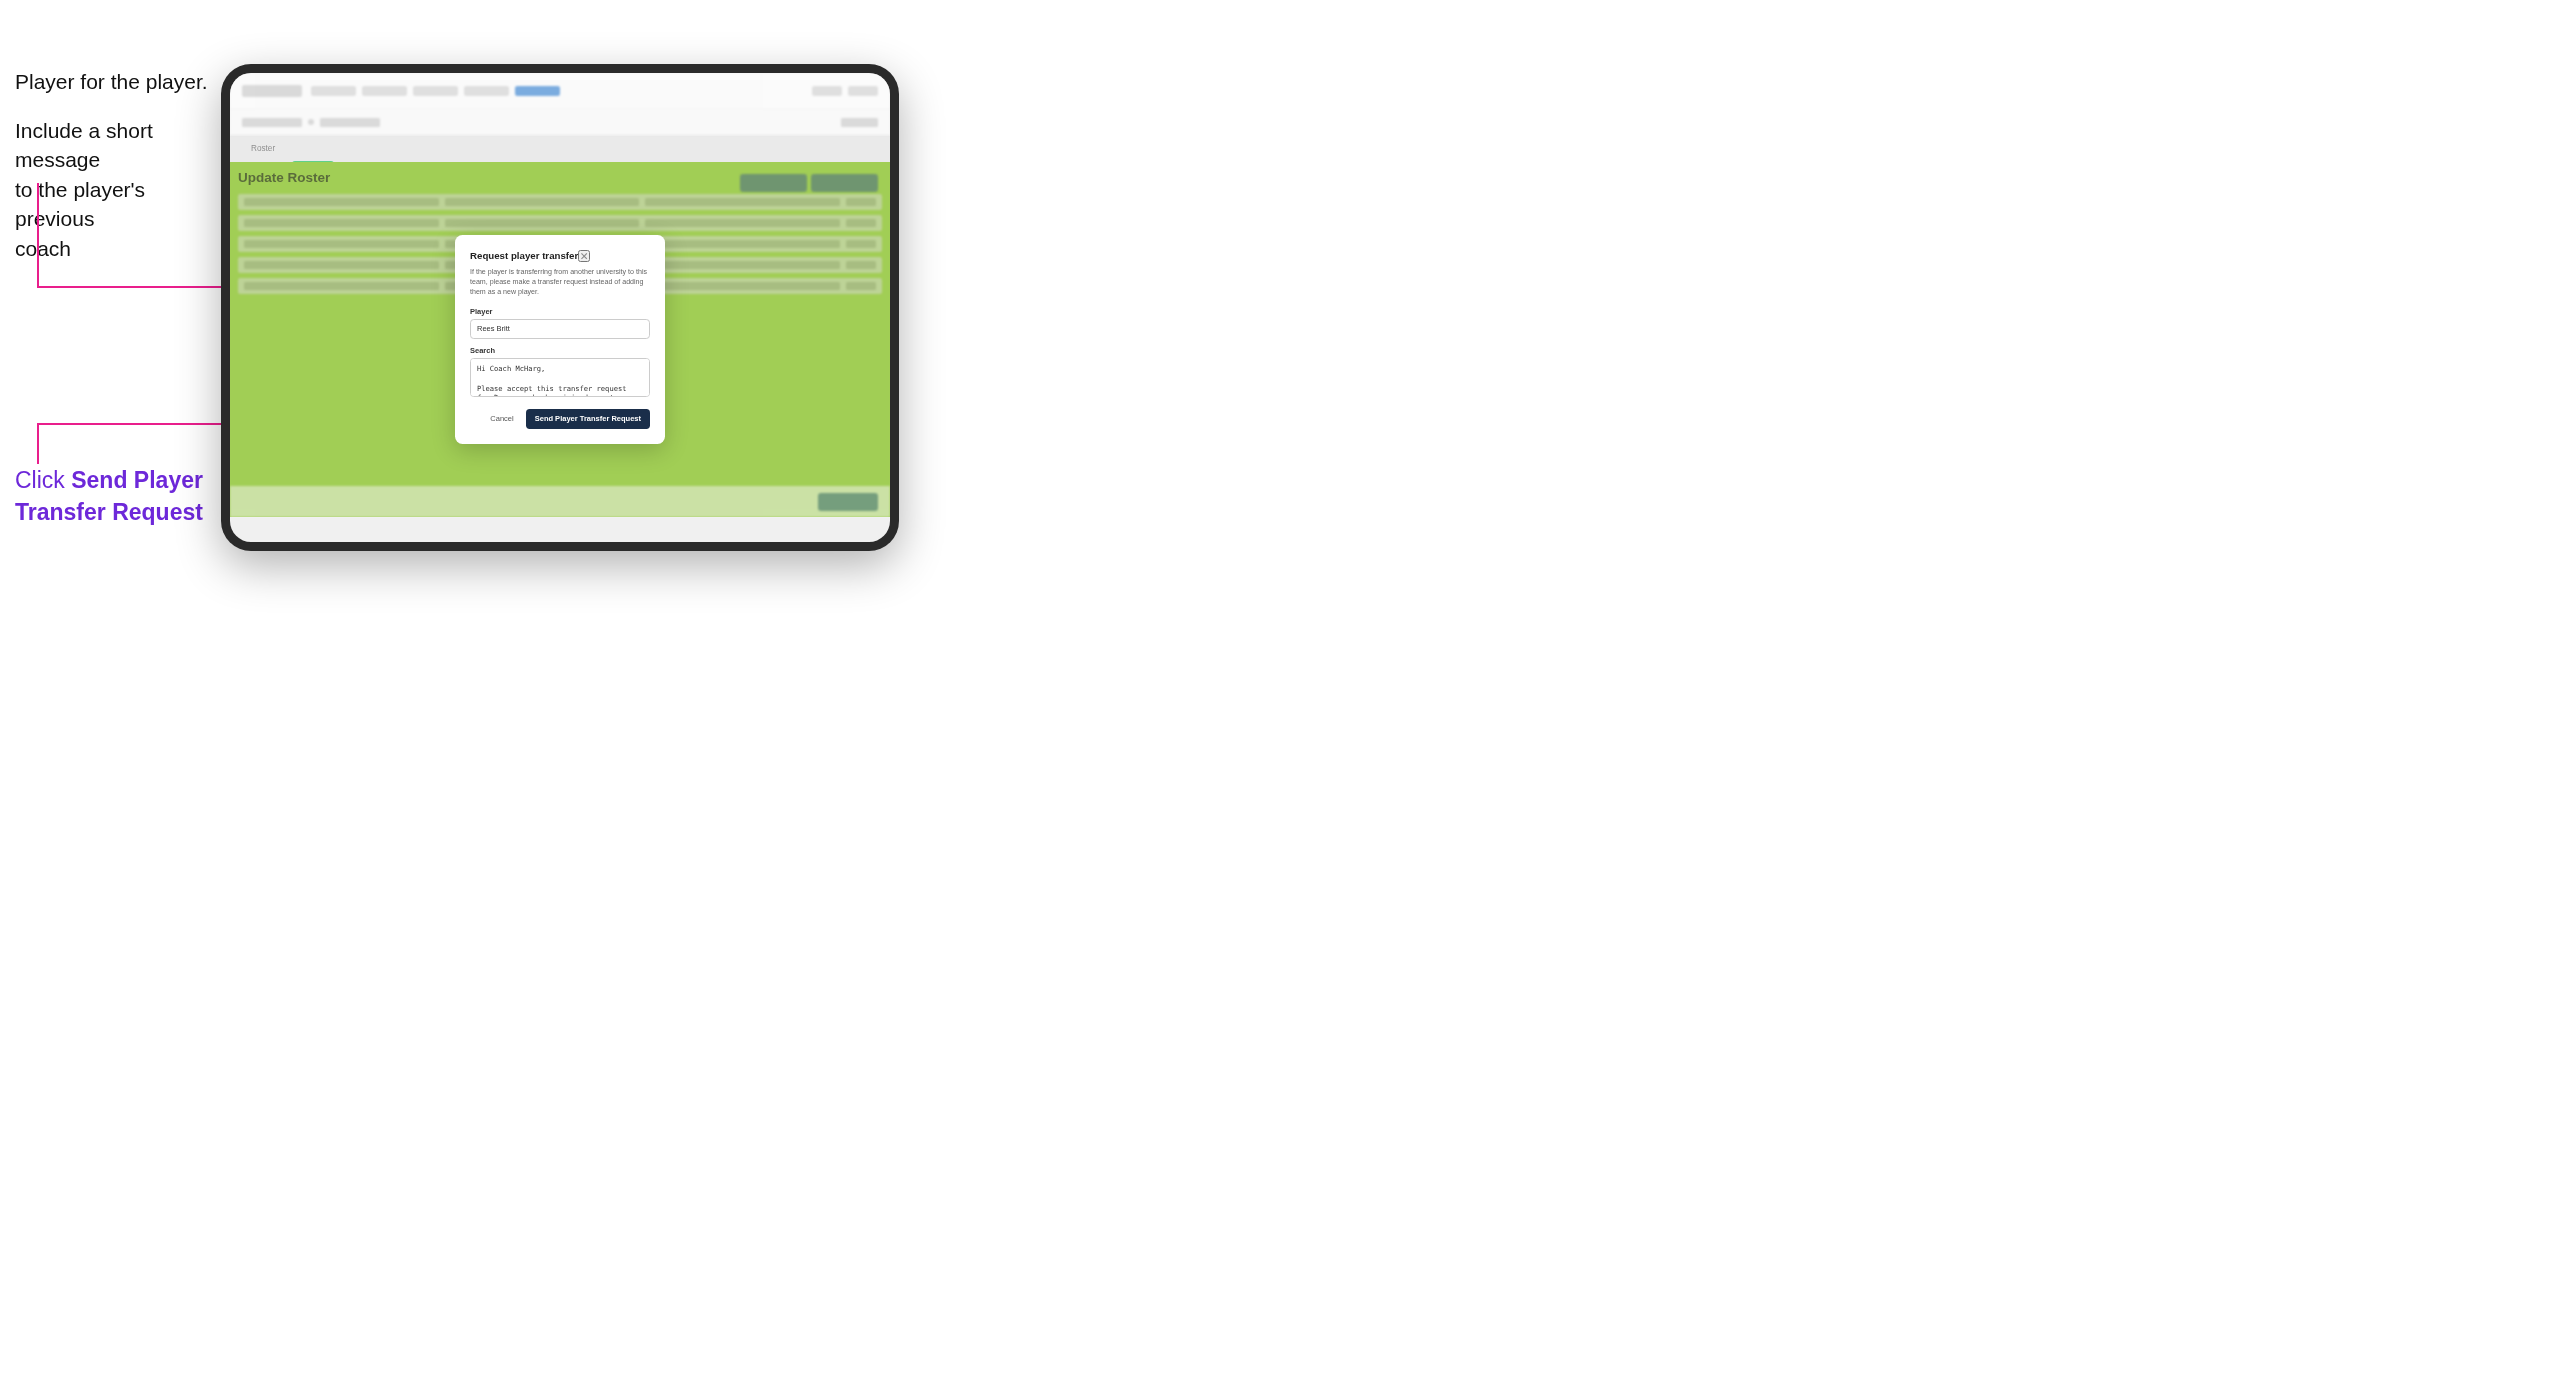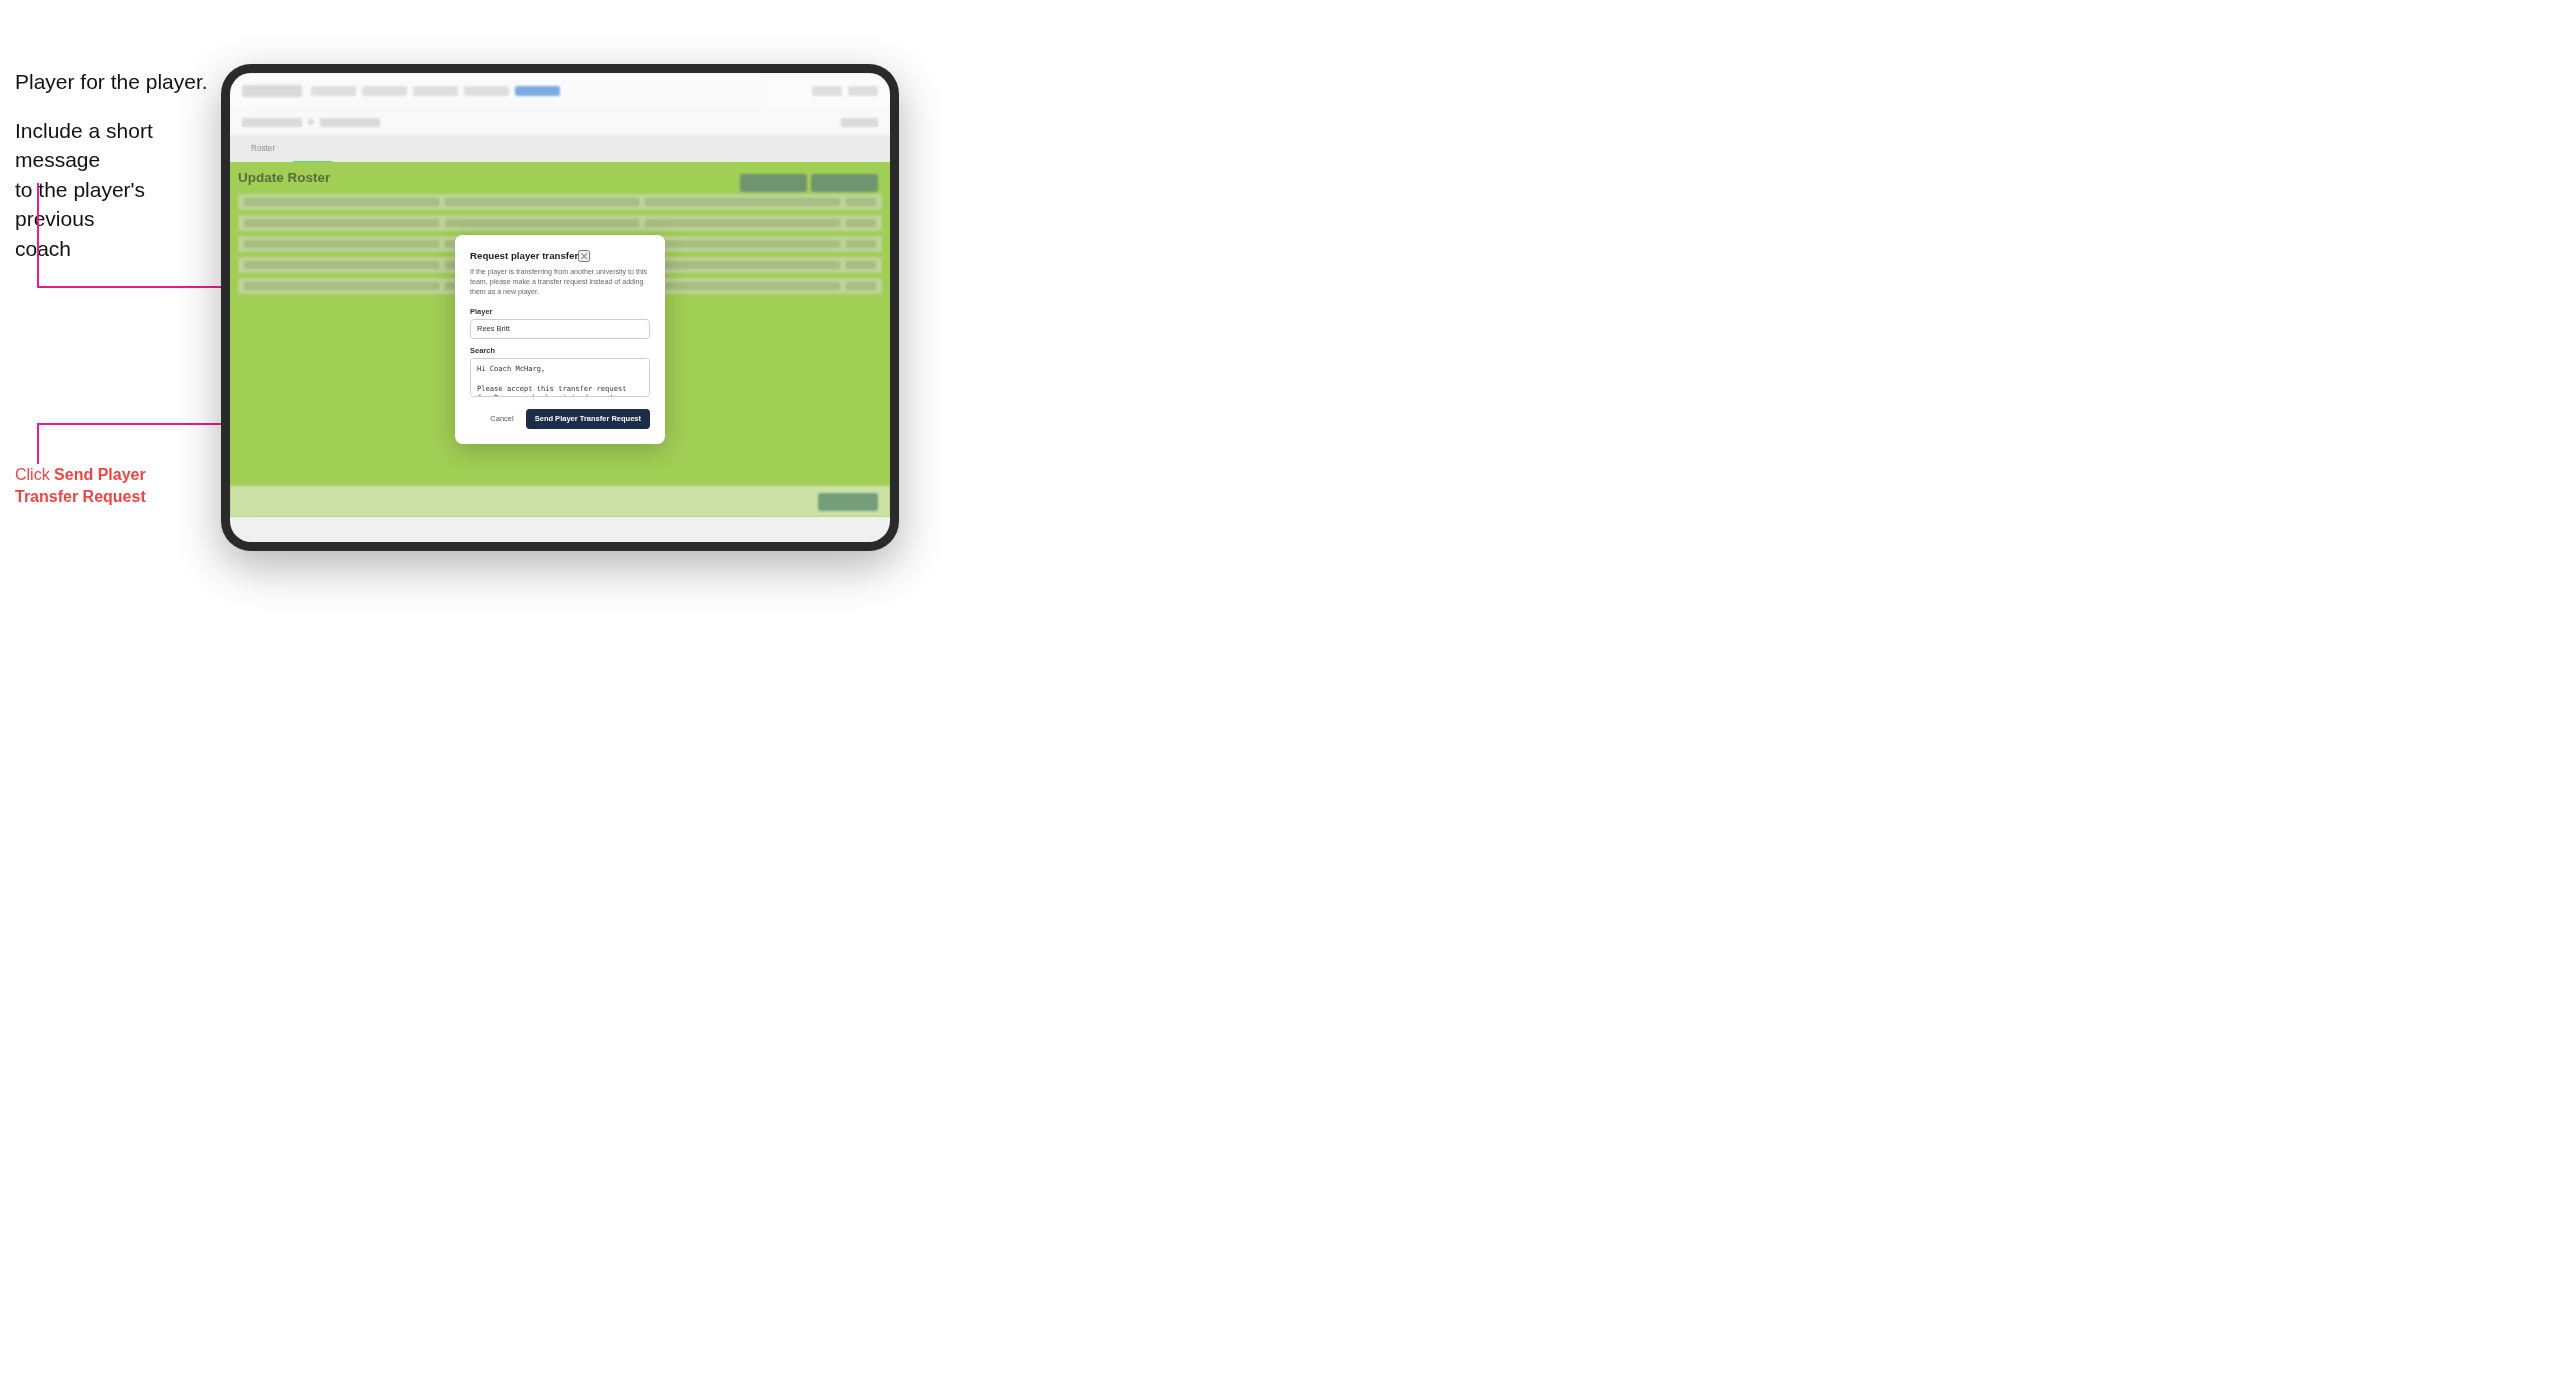--- a/index.html
+++ b/index.html
@@ -29,22 +29,22 @@
       font-size: 21px;
       color: #111;
       line-height: 1.4;
       max-width: 195px;
     }
 
     .annotation-click {
       position: absolute;
       top: 464px;
       left: 15px;
-      font-size: 16px;
-      color: #ef4444;
+      font-size: 23px;
+      color: #6d28d9;
       line-height: 1.4;
       max-width: 195px;
     }
 
     .annotation-click strong {
       font-weight: 800;
     }
 
     
     .arrow-line-1 {

